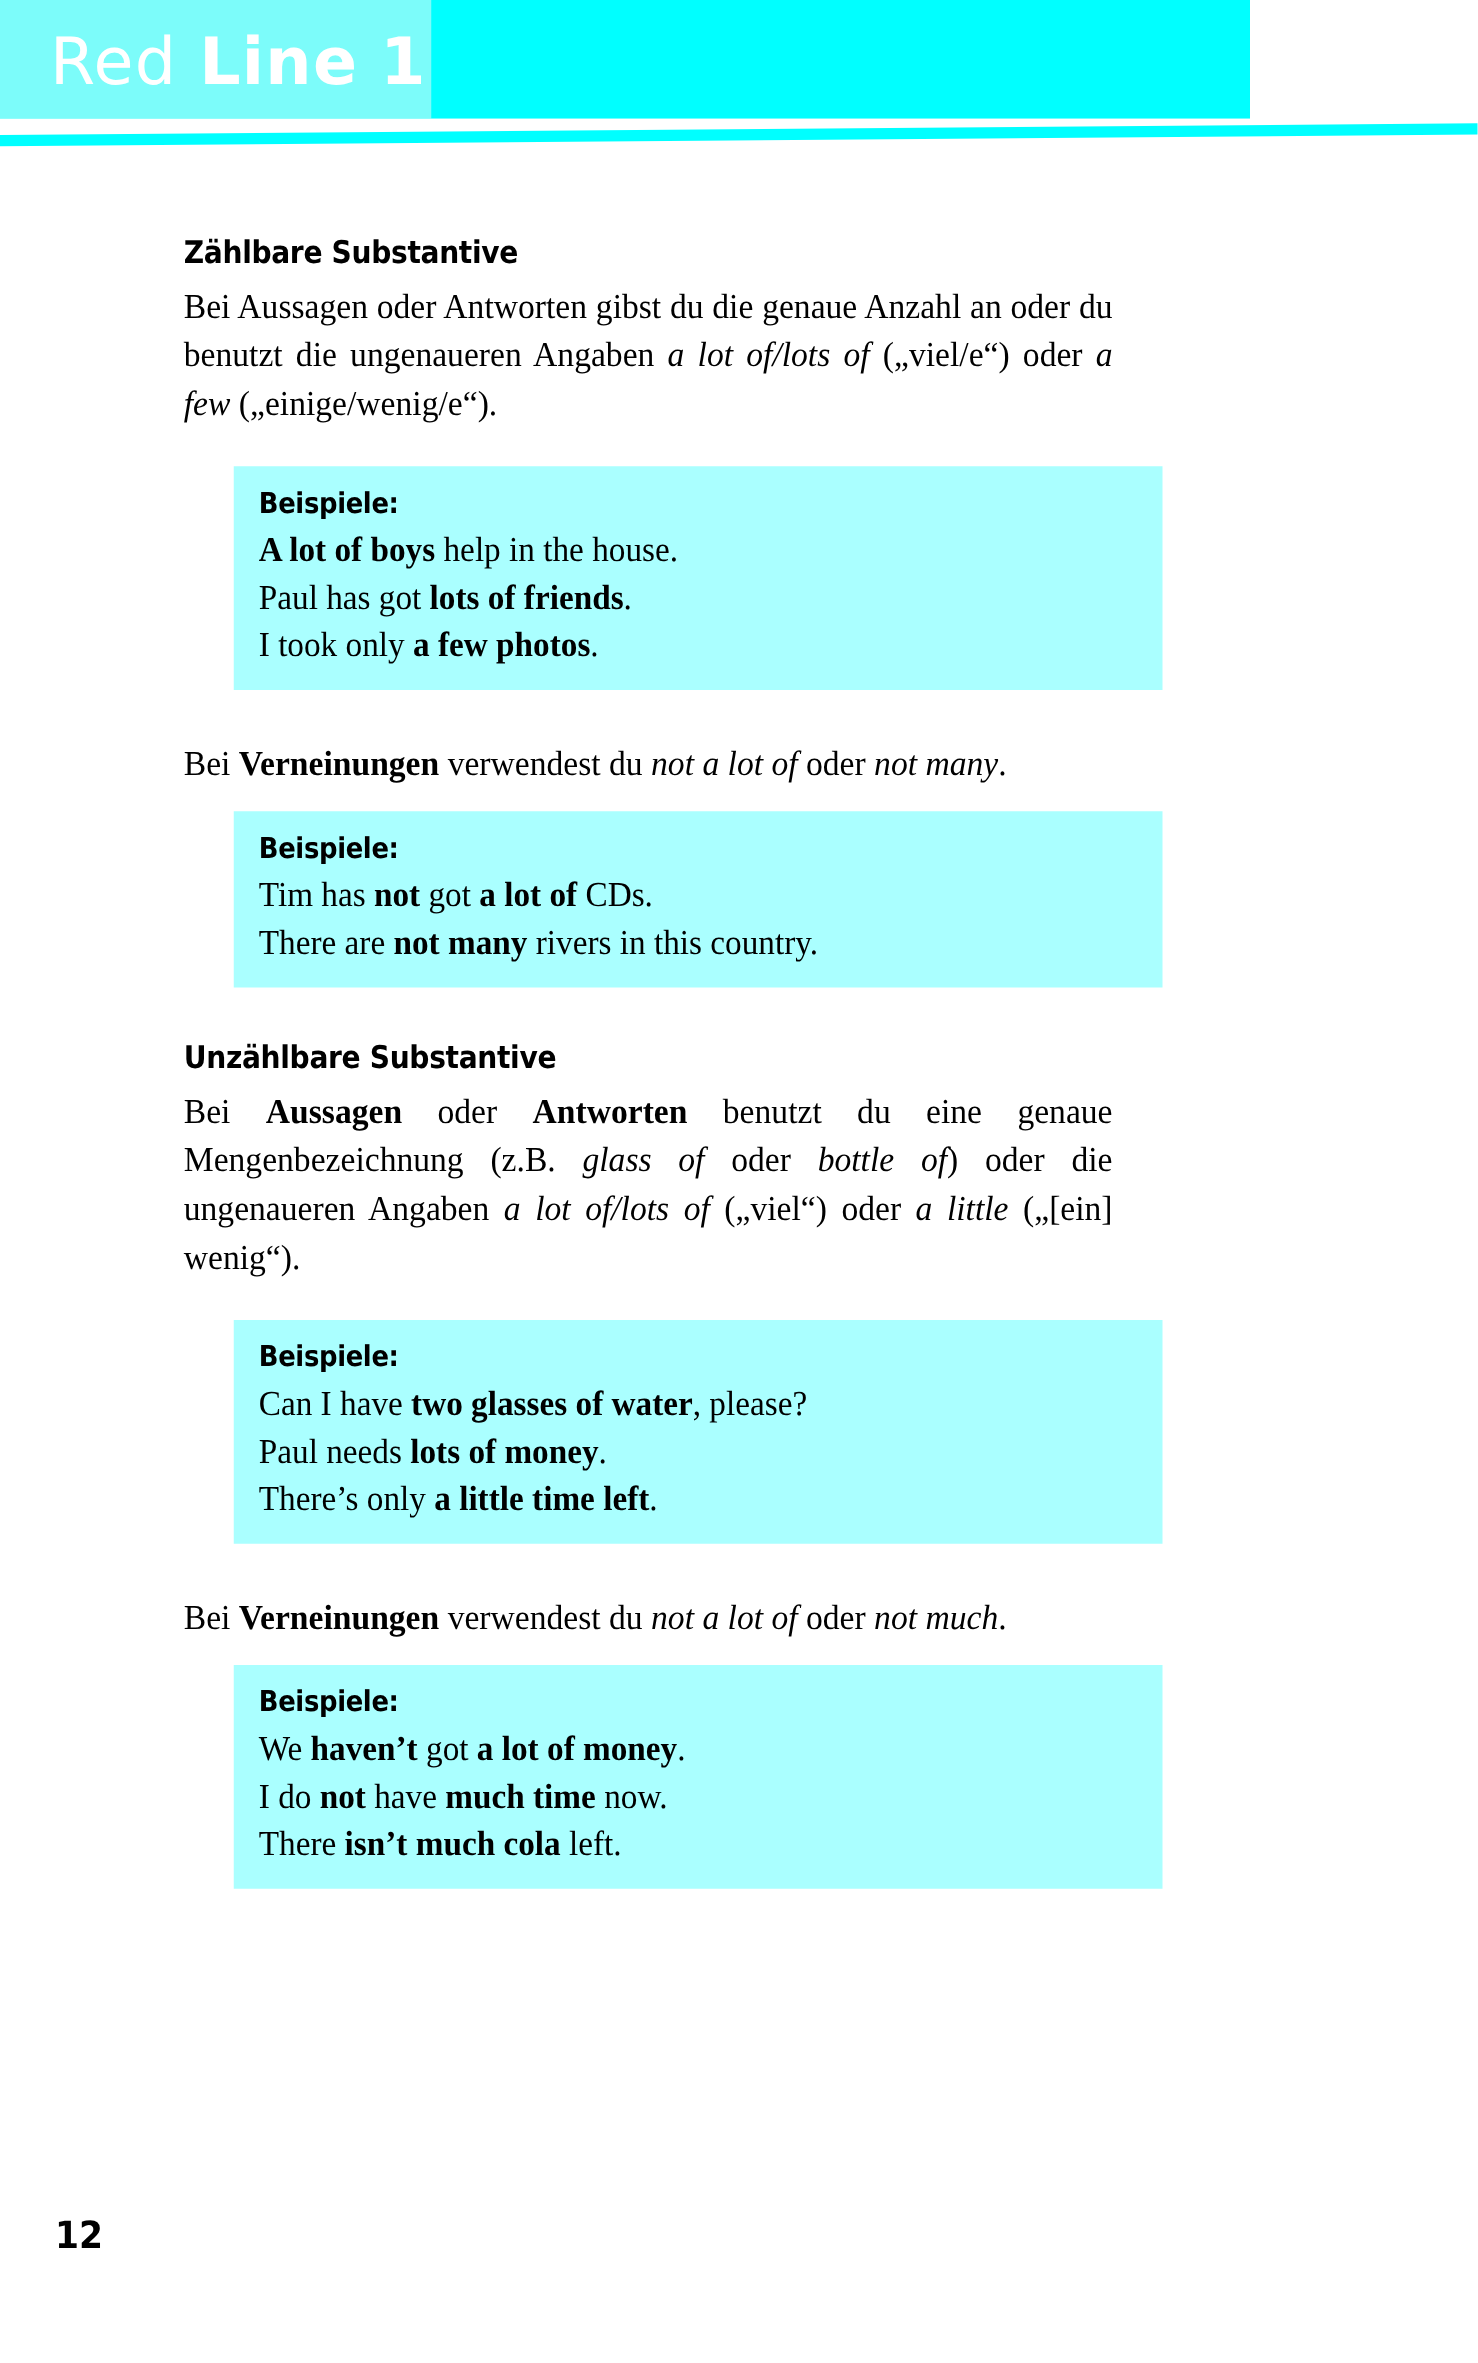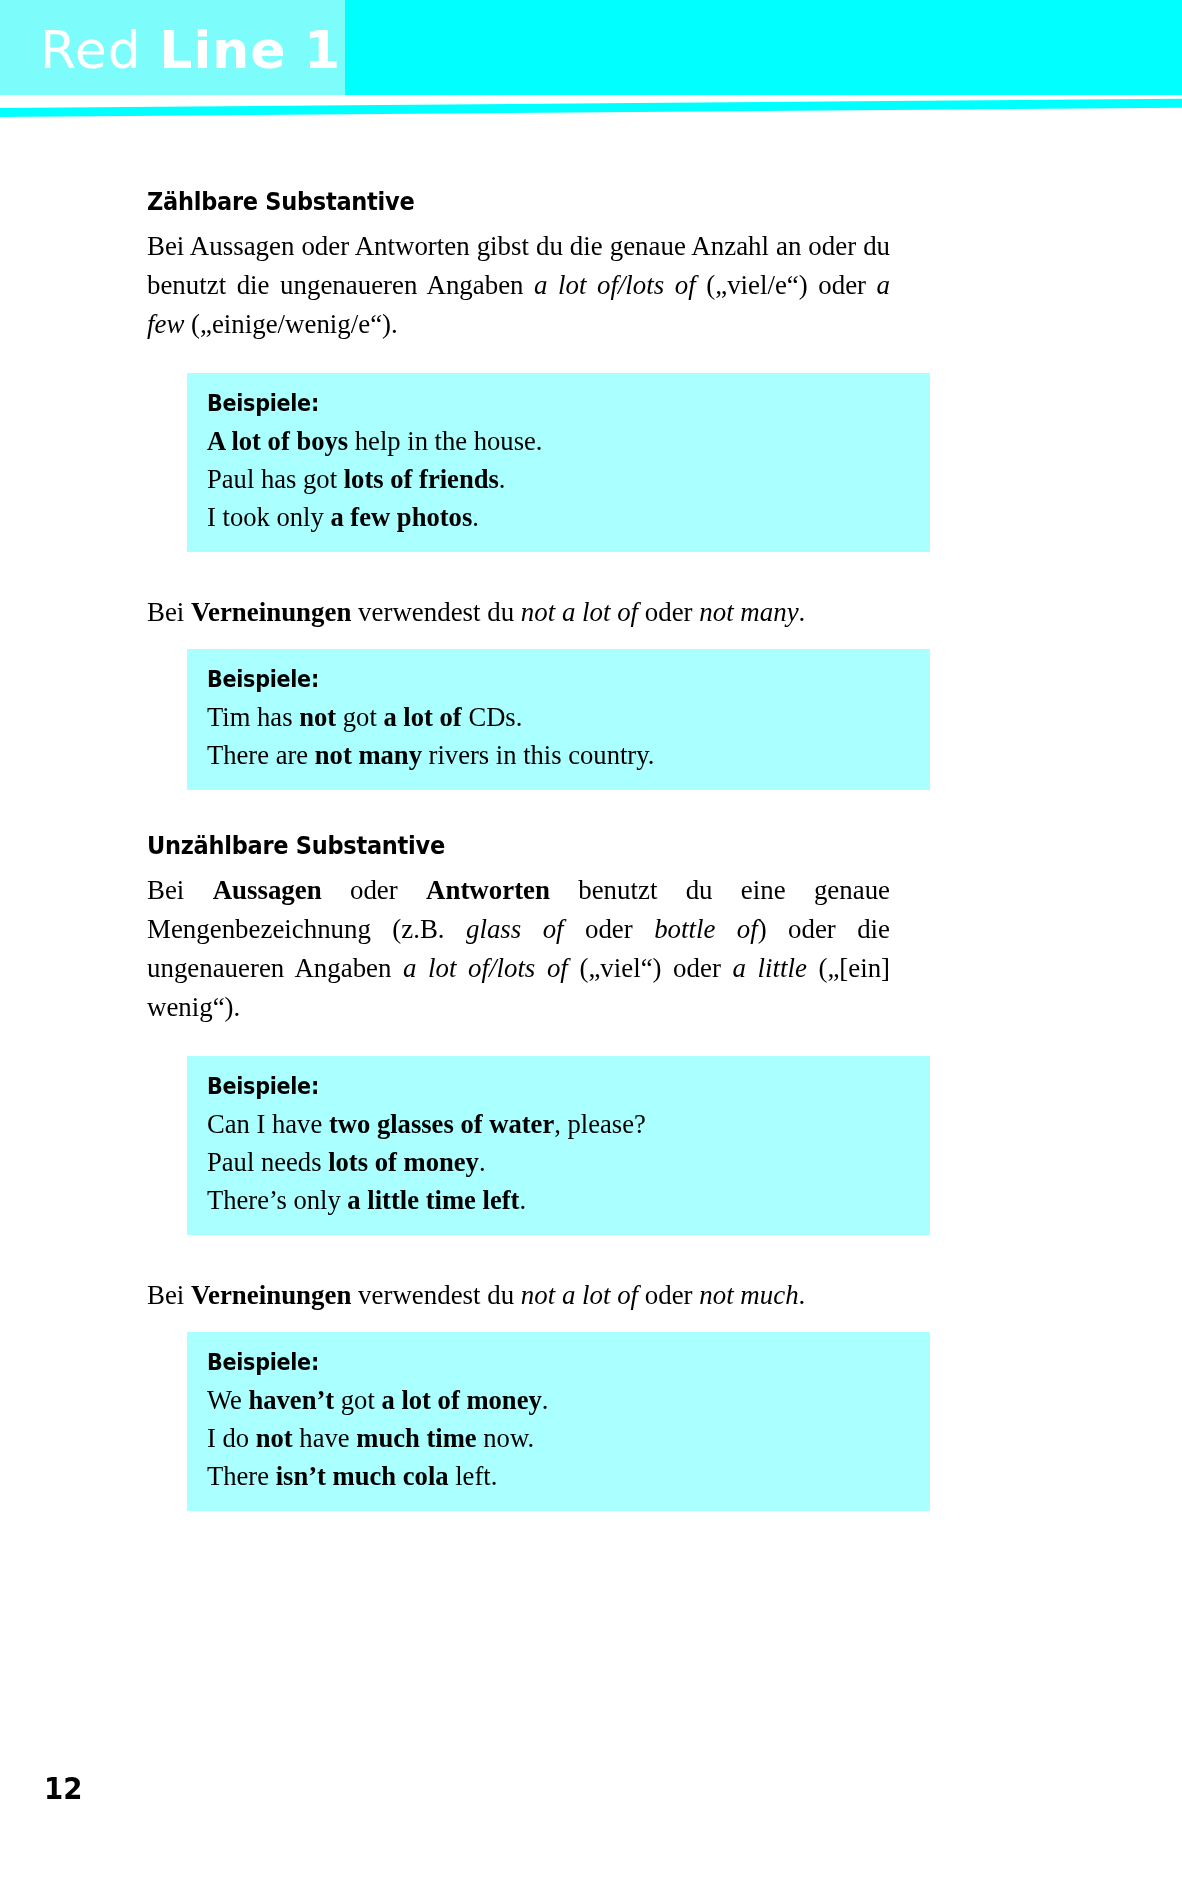--- a/index.html
+++ b/index.html
@@ -12,21 +12,21 @@
     height: 1890px;
     position: relative;
     overflow: hidden;
     font-family: "Liberation Serif", serif;
   }
 
   
   .header {
     position: absolute;
     left: 0; top: 0;
-    width: 1182px;
+    width: 1000px;
     height: 95px;
     background: #00ffff;
   }
   .header-left-panel {
     position: absolute;
     left: 0; top: 0;
     width: 345px;
     height: 95px;
     background: #7cfcfa;
   }

